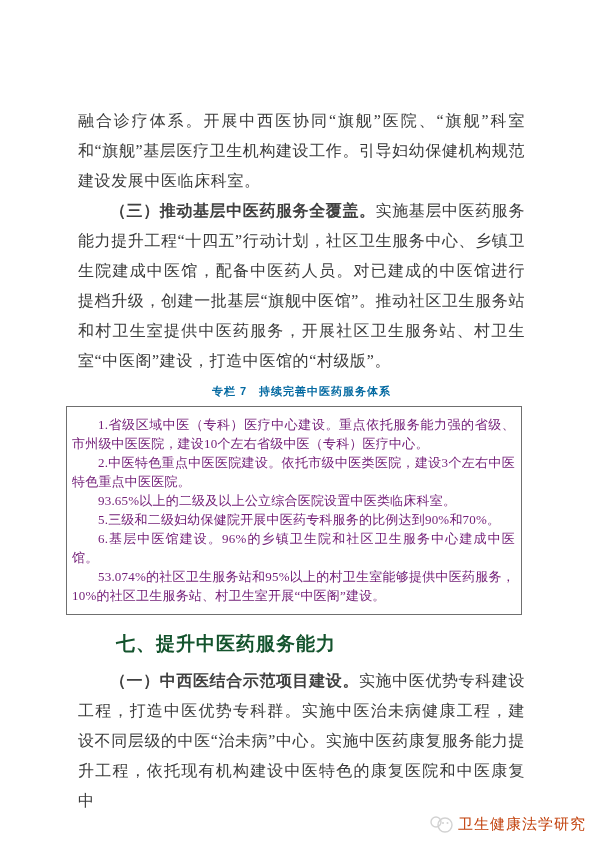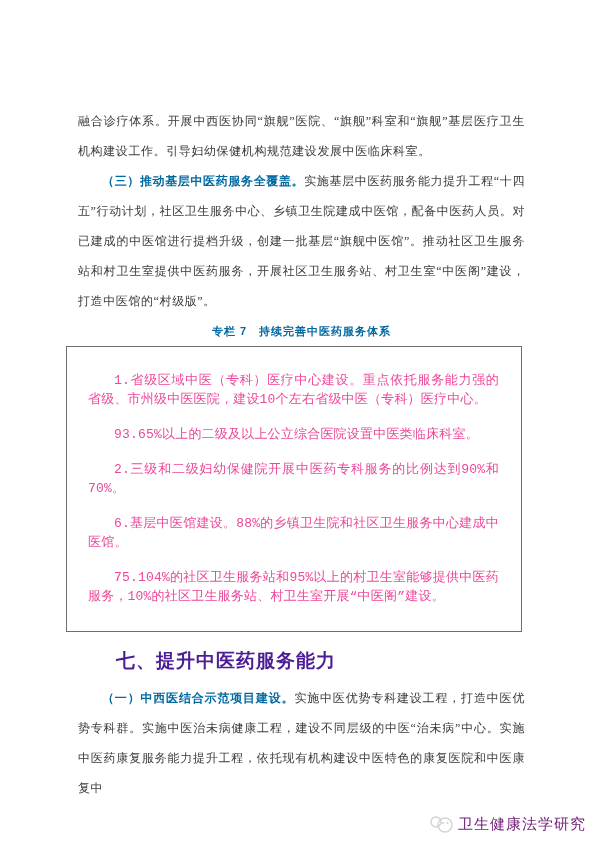--- a/index.html
+++ b/index.html
@@ -17,84 +17,83 @@
     color: #3b3b3b;
   }
   .content {
     position: absolute;
     left: 78px;
     top: 106px;
     width: 447px;
   }
   p.body-text {
     margin: 0;
-    font-size: 12px;
+    font-size: 16px;
     line-height: 30px;
     letter-spacing: 0.6px;
     text-align: justify;
     text-justify: inter-character;
     text-indent: 2em;
     color: #3b3b3b;
   }
   p.body-text.no-indent {
     text-indent: 0;
   }
   p.body-text b {
     font-weight: bold;
-    color: #0369a1;
+    color: #404040;
   }
   .box-title {
     margin-top: 8px;
     text-align: center;
     font-family: "Liberation Sans", "DejaVu Sans", sans-serif;
     font-weight: bold;
     font-size: 11px;
     letter-spacing: 1px;
     color: #0369a1;
   }
   .policy-box {
     box-sizing: border-box;
     margin-top: 7px;
     margin-left: -12px;
     width: 456px;
     border: 1px solid #6f6f6f;
     padding: 8px 6px 9px 5px;
     background: #ffffff;
   }
   p.box-item {
-    margin: 16px;
+    margin: 0;
     font-size: 13px;
     line-height: 19px;
     letter-spacing: 0.2px;
     text-align: justify;
     text-justify: inter-character;
     text-indent: 2em;
-    color: #ec4899;
-    font-family: Liberation Mono, monospace;
+    color: #701a75;
   }
   h2.section-heading {
     margin: 16px 0 0 0;
     font-family: "Liberation Sans", "DejaVu Sans", sans-serif;
     font-weight: bold;
     font-size: 19px;
     letter-spacing: 1px;
     text-indent: 2em;
-    color: #4c1d95;
+    color: #14532d;
   }
   .para-after {
     margin-top: 9px !important;
   }
   .footer {
     position: absolute;
     right: 14px;
     bottom: 15px;
     display: flex;
     align-items: center;
     gap: 5px;
-    color: #701a75;
+    color: #c2410c;
     font-family: "Liberation Sans", "DejaVu Sans", sans-serif;
     font-size: 15px;
     letter-spacing: 1px;
     padding-left: 18px;
   }
   .footer .logo {
     display: inline-block;
     width: 24px;
     height: 20px;
     line-height: 0;
@@ -107,24 +106,25 @@
   <div class="content">
 
     <p class="body-text no-indent"><span>融合诊疗体系。开展中西医协同“旗舰”医院、“旗舰”科室和“旗舰”基层医疗卫生机构建设工作。引导妇幼保健机构规范建设发展中医临床科室。</span></p>
 
     <p class="body-text"><b>（三）推动基层中医药服务全覆盖。</b><span>实施基层中医药服务能力提升工程“十四五”行动计划，社区卫生服务中心、乡镇卫生院建成中医馆，配备中医药人员。对已建成的中医馆进行提档升级，创建一批基层“旗舰中医馆”。推动社区卫生服务站和村卫生室提供中医药服务，开展社区卫生服务站、村卫生室“中医阁”建设，打造中医馆的“村级版”。</span></p>
 
     <div class="box-title">专栏 7　持续完善中医药服务体系</div>
 
     <div class="policy-box">
       <p class="box-item">1.省级区域中医（专科）医疗中心建设。重点依托服务能力强的省级、市州级中医医院，建设10个左右省级中医（专科）医疗中心。</p>
+      <p class="box-item">2.中医特色重点中医医院建设。依托市级中医类医院，建设3个左右中医特色重点中医医院。</p>
       <p class="box-item">93.65%以上的二级及以上公立综合医院设置中医类临床科室。</p>
-      <p class="box-item">2.三级和二级妇幼保健院开展中医药专科服务的比例达到90%和70%。</p>
-      <p class="box-item">6.基层中医馆建设。88%的乡镇卫生院和社区卫生服务中心建成中医馆。</p>
-      <p class="box-item">75.104%的社区卫生服务站和95%以上的村卫生室能够提供中医药服务，10%的社区卫生服务站、村卫生室开展“中医阁”建设。</p>
+      <p class="box-item">5.三级和二级妇幼保健院开展中医药专科服务的比例达到90%和70%。</p>
+      <p class="box-item">6.基层中医馆建设。96%的乡镇卫生院和社区卫生服务中心建成中医馆。</p>
+      <p class="box-item">53.074%的社区卫生服务站和95%以上的村卫生室能够提供中医药服务，10%的社区卫生服务站、村卫生室开展“中医阁”建设。</p>
     </div>
 
     <h2 class="section-heading">七、提升中医药服务能力</h2>
 
     <p class="body-text para-after"><b>（一）中西医结合示范项目建设。</b><span>实施中医优势专科建设工程，打造中医优势专科群。实施中医治未病健康工程，建设不同层级的中医“治未病”中心。实施中医药康复服务能力提升工程，依托现有机构建设中医特色的康复医院和中医康复中</span></p>
 
   </div>
 
   <div class="footer">
     <span class="logo">

